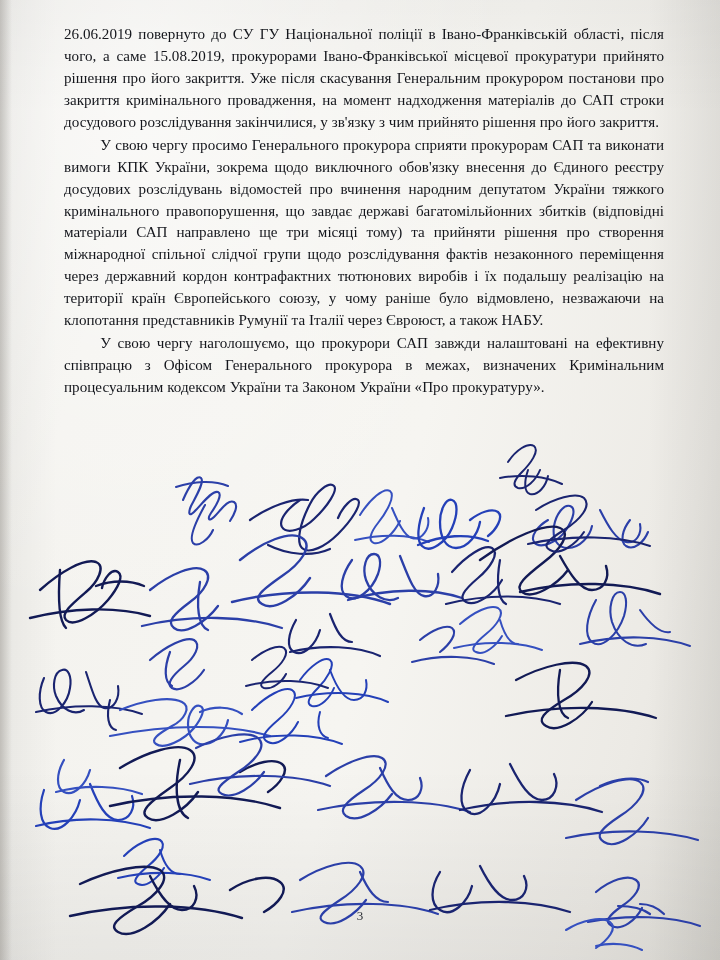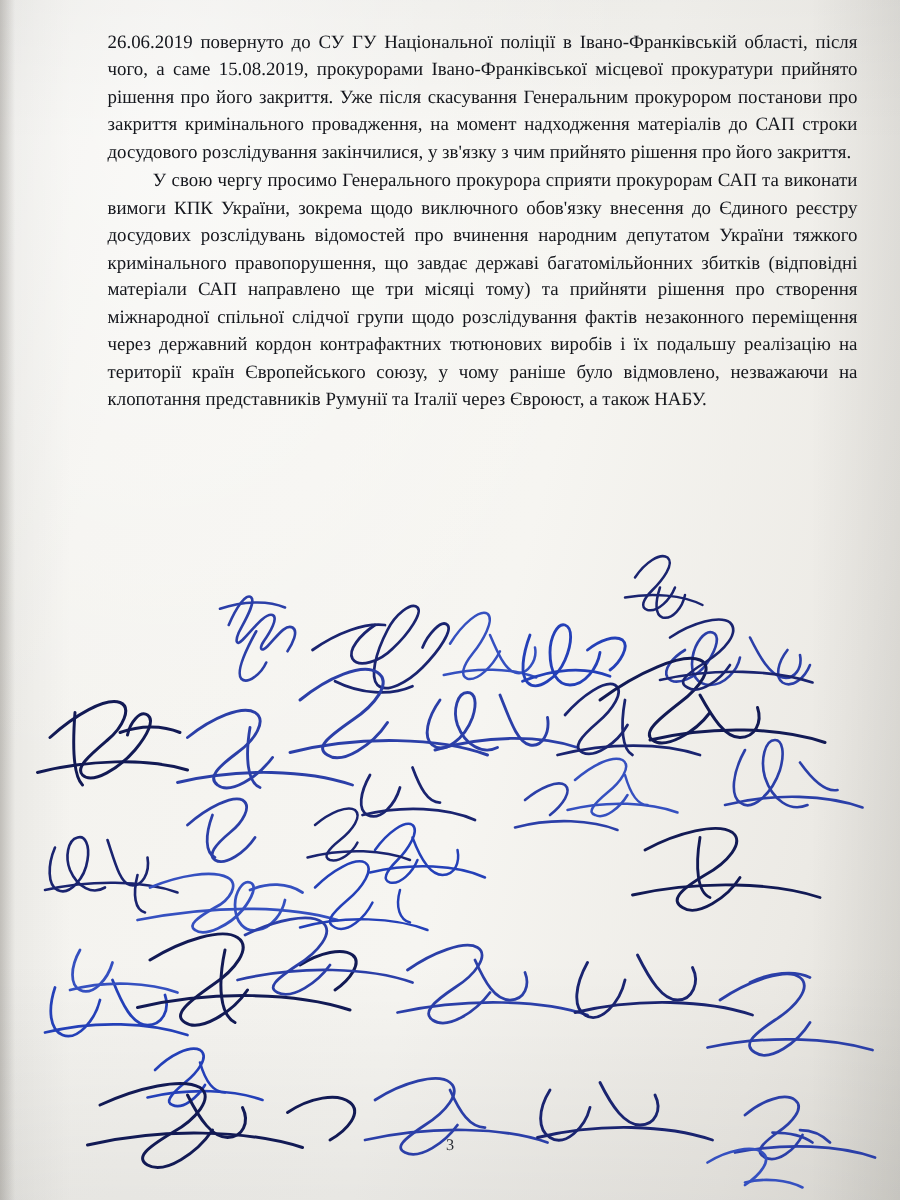--- a/index.html
+++ b/index.html
@@ -32,21 +32,21 @@
   }
   .page-edge-left {
     position: absolute;
     left: 0; top: 0; bottom: 0;
     width: 12px;
     background: linear-gradient(90deg, rgba(120,115,108,0.35), rgba(120,115,108,0));
     pointer-events: none;
   }
   .text-body {
     position: absolute;
-    left: 86px;
+    left: 64px;
     top: 24px;
     width: 600px;
     font-size: 15.1px;
     line-height: 1.455;
     color: #14161c;
     text-align: justify;
     text-justify: inter-word;
     letter-spacing: 0.02px;
   }
   .text-body p {
@@ -88,20 +88,21 @@
 </head>
 <body>
 
 <div class="page">
   <div class="paper-shade"></div>
   <div class="page-edge-left"></div>
 
   <div class="text-body">
     <p class="first">26.06.2019 повернуто до СУ ГУ Національної поліції в Івано-Франківській області, після чого, а саме 15.08.2019, прокурорами Івано-Франківської місцевої прокуратури прийнято рішення про його закриття. Уже після скасування Генеральним прокурором постанови про закриття кримінального провадження, на момент надходження матеріалів до САП строки досудового розслідування закінчилися, у зв'язку з чим прийнято рішення про його закриття.</p>
     <p>У свою чергу просимо Генерального прокурора сприяти прокурорам САП та виконати вимоги КПК України, зокрема щодо виключного обов'язку внесення до Єдиного реєстру досудових розслідувань відомостей про вчинення народним депутатом України тяжкого кримінального правопорушення, що завдає державі багатомільйонних збитків (відповідні матеріали САП направлено ще три місяці тому) та прийняти рішення про створення міжнародної спільної слідчої групи щодо розслідування фактів незаконного переміщення через державний кордон контрафактних тютюнових виробів і їх подальшу реалізацію на території країн Європейського союзу, у чому раніше було відмовлено, незважаючи на клопотання представників Румунії та Італії через Євроюст, а також НАБУ.</p>
+    <p>У свою чергу наголошуємо, що прокурори САП завжди налаштовані на ефективну співпрацю з Офісом Генерального прокурора в межах, визначених Кримінальним процесуальним кодексом України та Законом України «Про прокуратуру».</p>
   </div>
 
   <div class="sig-layer">
     <svg viewBox="0 0 720 960" xmlns="http://www.w3.org/2000/svg" aria-hidden="true">
       <g class="sig ink-blue" stroke-width="2.1">
         <path d="M183 500 c6-14 14-26 18-22 4 4-6 20-10 28 -3 7-2 11 3 6 8-8 18-22 24-20 5 2-2 14-7 21 -4 6-2 9 3 4 7-7 14-18 20-15 5 3 0 13-4 19"></path>
         <path d="M176 487 c18-6 38-7 52-1"></path>
         <path d="M205 505 c-10 18-16 33-12 38 5 5 16-4 20-13"></path>
       </g>
       <g class="sig ink-darkblue" stroke-width="2.2">

